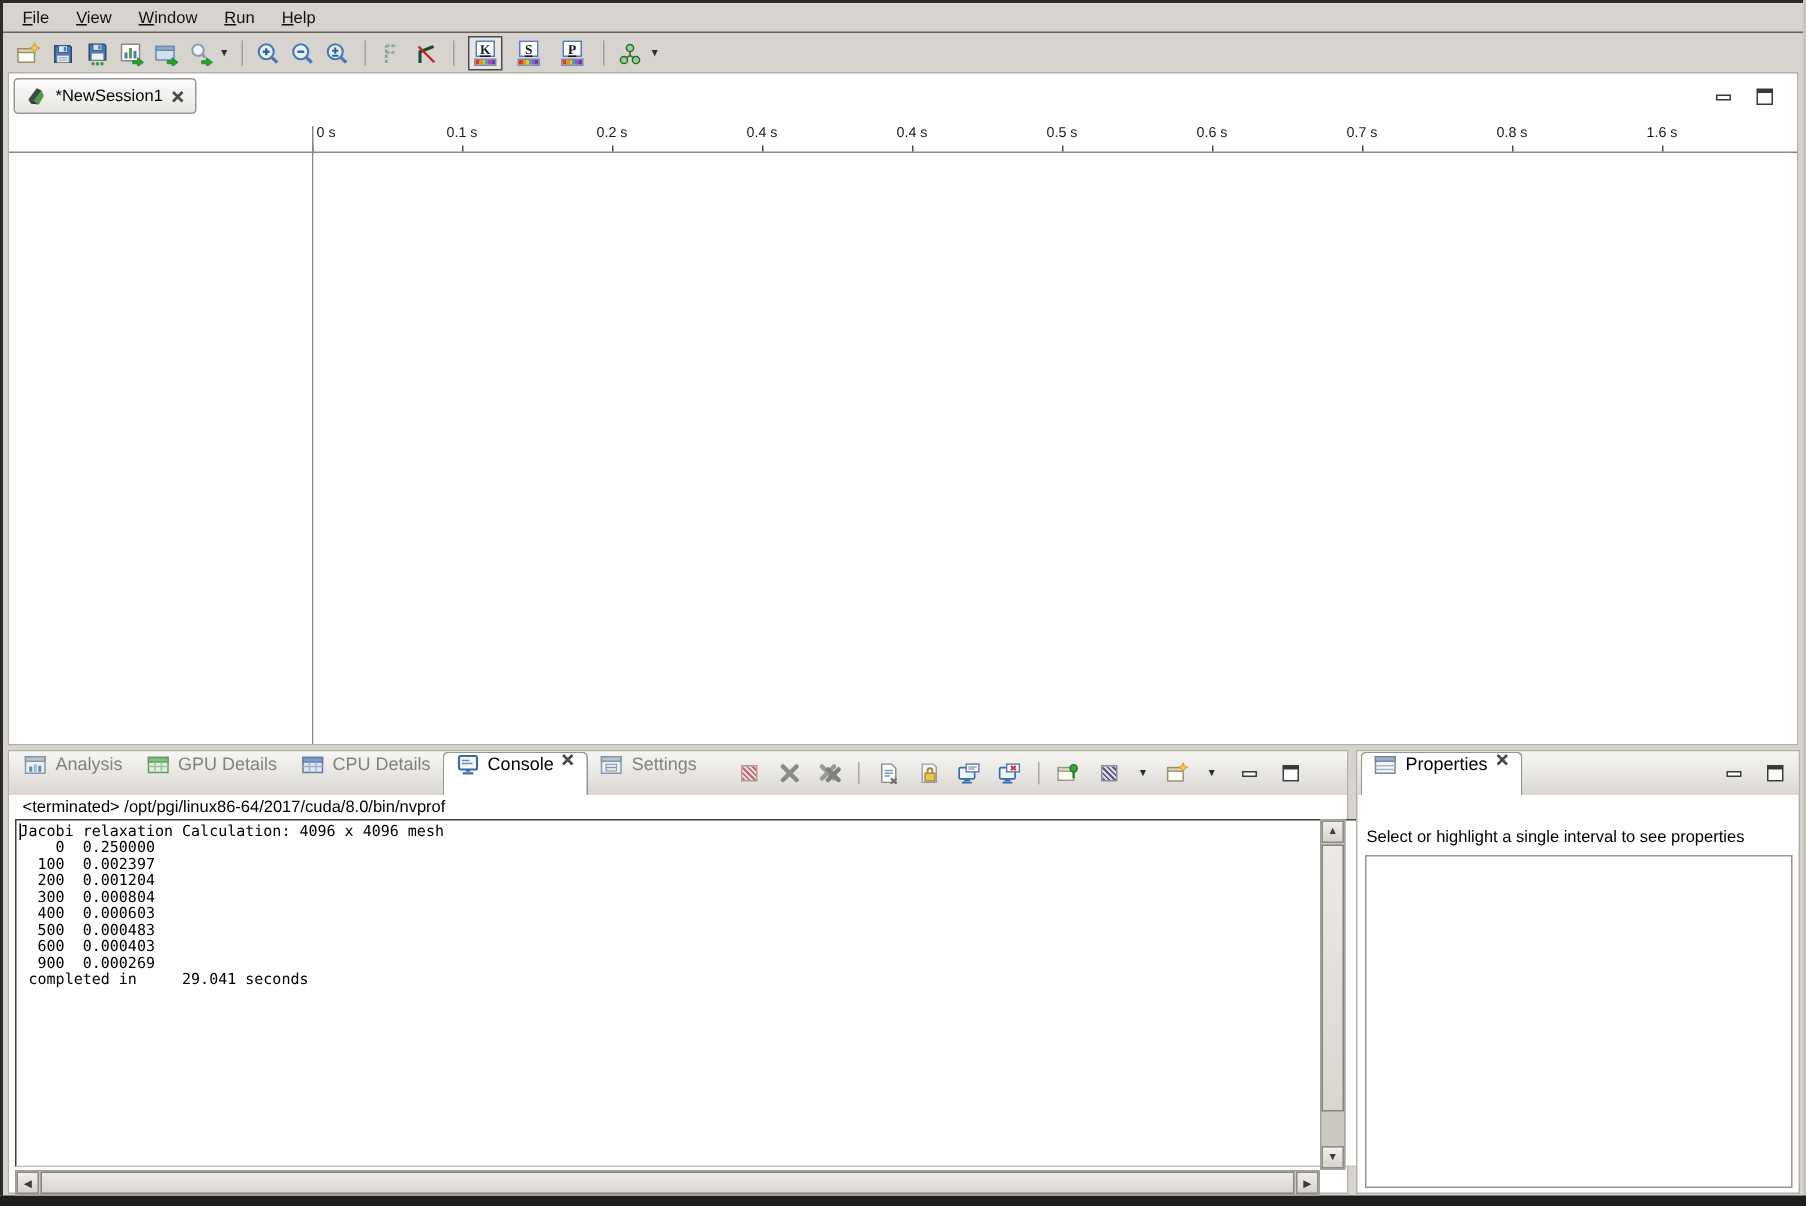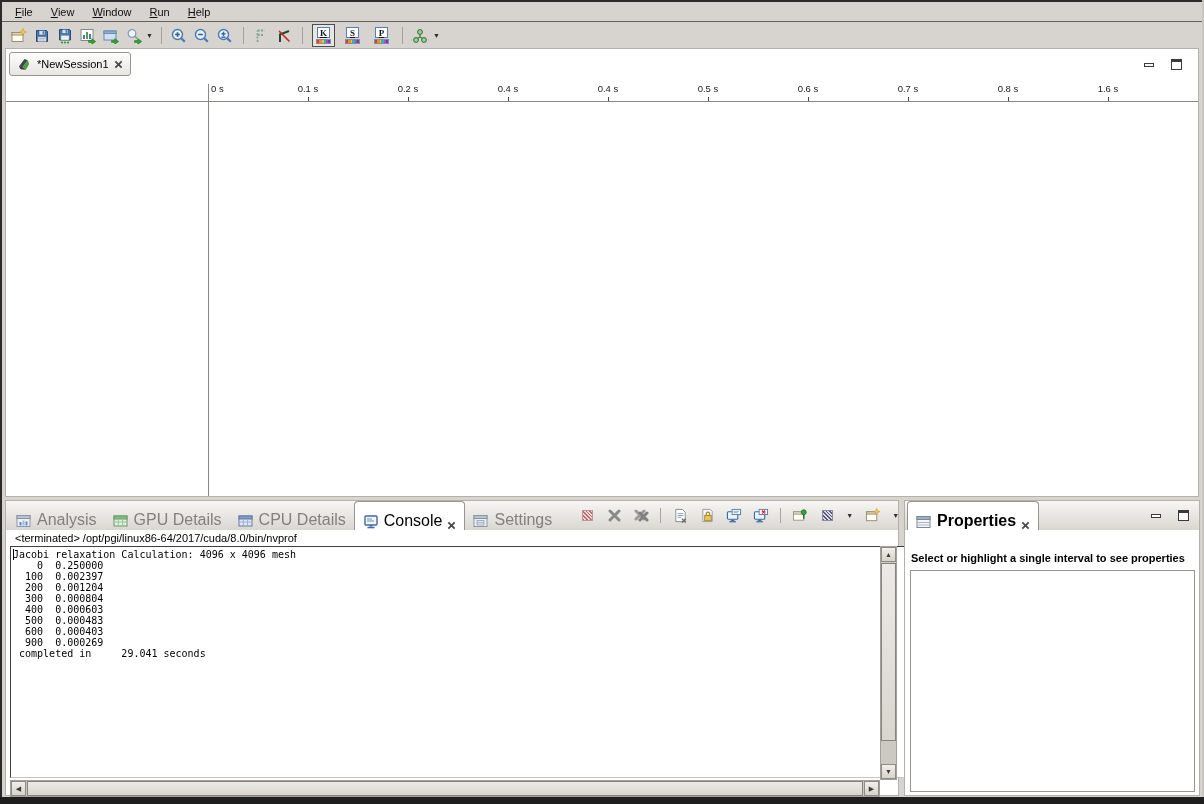--- a/index.html
+++ b/index.html
@@ -63,27 +63,27 @@
   #ruler { position:absolute; left:0; top:31px; width:1192px; height:22px; border-bottom:1px solid #8a8680; background:#fff; }
   .ruler-label { position:absolute; top:3px; font-size:9.5px; color:#1a1a1a; white-space:nowrap; }
   .ruler-tick { position:absolute; bottom:0; width:1px; height:4px; background:#4a4a4a; }
   #v-divider { position:absolute; left:202px; top:35px; width:1px; height:412px; background:#8a8680; }
   #timeline-left-panel { position:absolute; left:0; top:54px; width:202px; height:393px; background:#fff; }
   #timeline-canvas { position:absolute; left:203px; top:54px; width:989px; height:393px; background:#fff; }
 
   
   .panel { position:absolute; background:#fff; border:1px solid #b4b0aa; }
   #console-panel { left:5px; top:500px; width:894px; height:296px; }
-  #properties-panel { left:904px; top:500px; width:296px; height:296px;font-weight:bold; }
+  #properties-panel { left:904px; top:500px; width:296px; height:296px; }
   .tabstrip {
     position:absolute; left:0; top:0; right:0; height:29px;
     display:flex; align-items:center;
     background:linear-gradient(#f7f6f4,#dad7d2); padding-left:2px;
   }
-  .btab { display:flex; align-items:flex-end; gap:5px; height:27px; padding:0 8px; font-size:16px; color:#83817d; cursor:default; white-space:nowrap; }
+  .btab { display:flex; align-items:flex-start; gap:5px; height:27px; padding:0 8px; font-size:12px; color:#83817d; cursor:default; white-space:nowrap; }
   .btab.active {
     background:#fff; color:#000; border:1px solid #98948e; border-bottom:none;
     border-radius:4px 4px 0 0; height:29px; margin-top:0;
   }
   .view-toolbar { display:flex; align-items:center; gap:9px; margin-left:18px; }
   .vbtn { width:18px; height:17px; display:flex; align-items:center; justify-content:center; }
   .vsep { width:1px; height:15px; background:#aaa69f; margin:0 1px; }
   .stipple-red { width:11px; height:11px; border:1px solid #b89898;
     background:repeating-linear-gradient(45deg,#c06a6a 0 1.2px,#ead8d8 1.2px 2.6px); }
   .stipple-blue { width:11px; height:11px; border:1px solid #8a8aa0;

